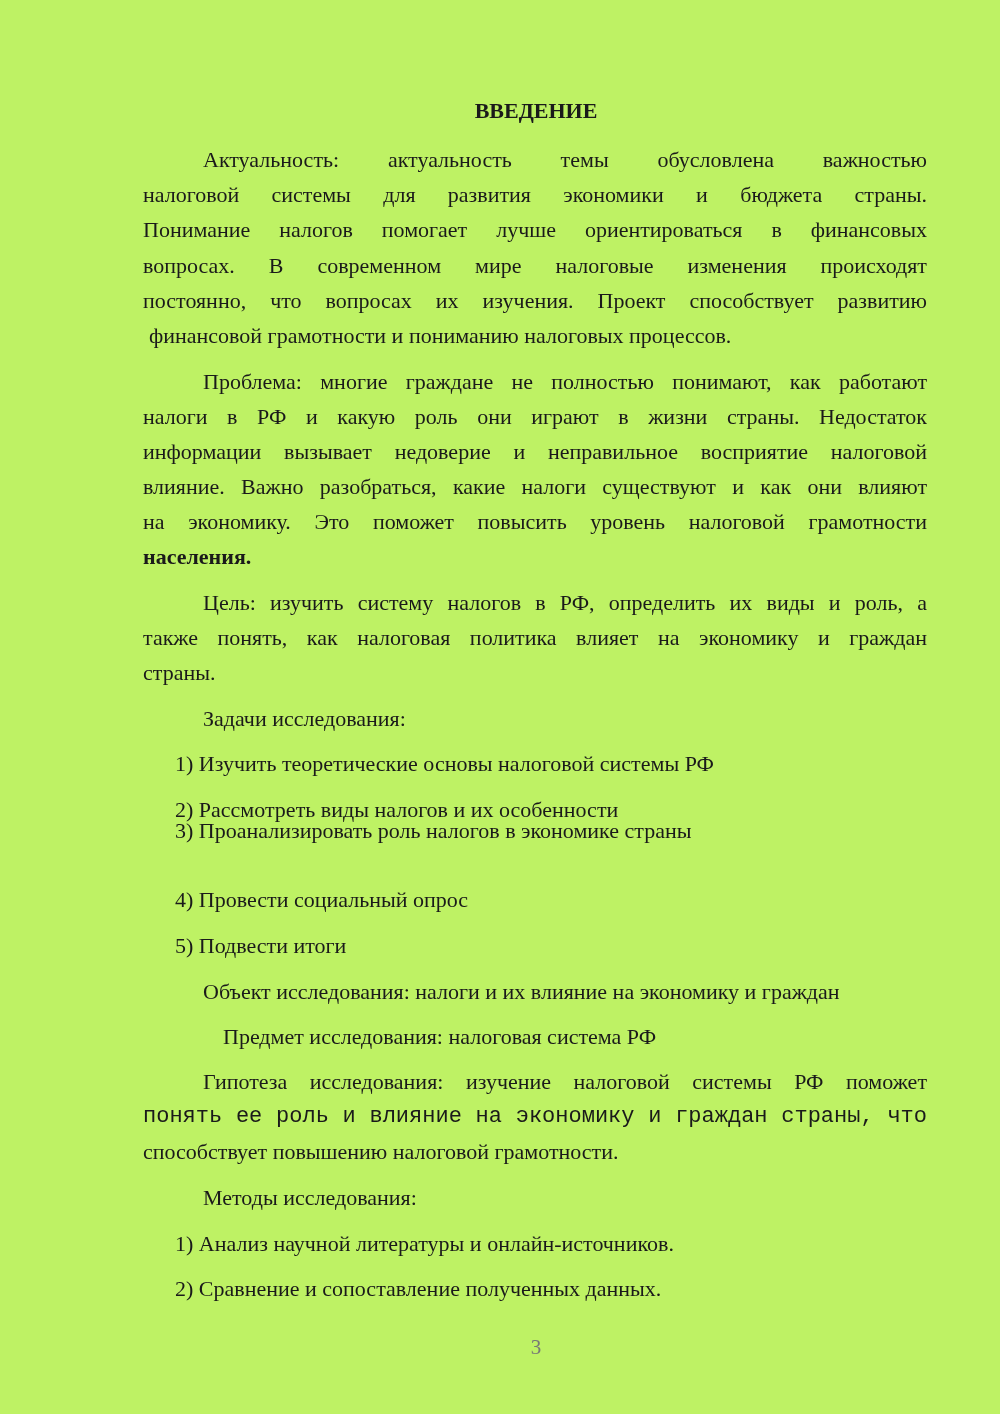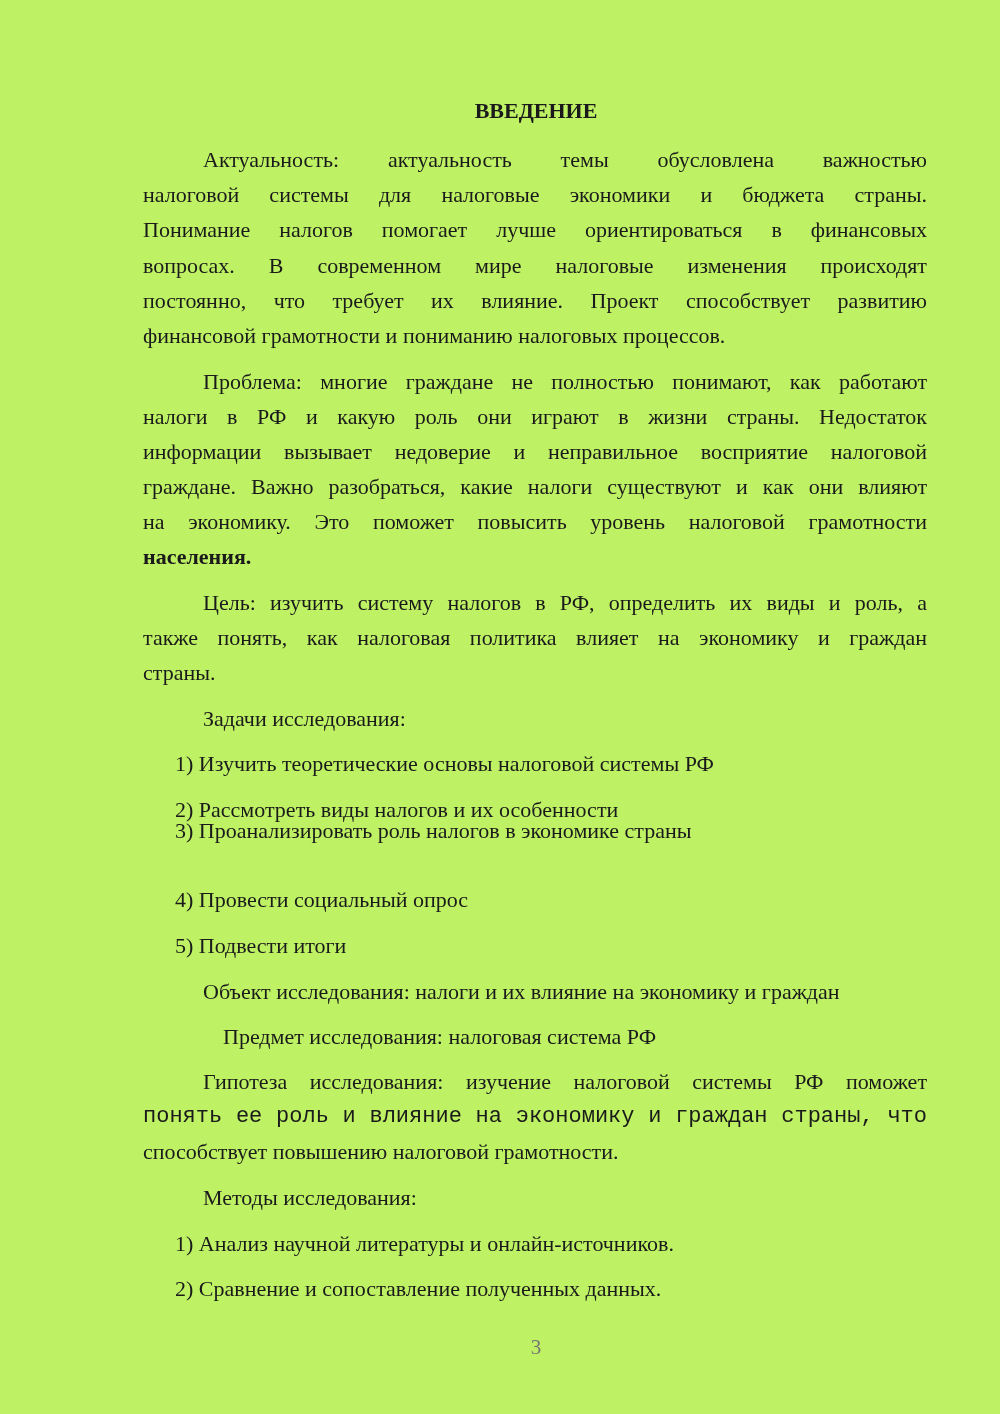--- a/index.html
+++ b/index.html
@@ -29,30 +29,30 @@
   }
 </style>
 </head>
 <body>
 
 <div class="page">
 
   <div class="title">ВВЕДЕНИЕ</div>
 
   <div class="justified" style="left:203px;width:724px;top:145px;">Актуальность: актуальность темы обусловлена важностью</div>
-  <div class="justified" style="top:180px;">налоговой системы для налоговые экономики и бюджета страны.</div>
+  <div class="justified" style="top:180px;">налоговой системы для развития экономики и бюджета страны.</div>
   <div class="justified" style="top:215px;">Понимание налогов помогает лучше ориентироваться в финансовых</div>
   <div class="justified" style="top:251px;">вопросах. В современном мире налоговые изменения происходят</div>
-  <div class="justified" style="top:286px;">постоянно, что требует их влияние. Проект способствует развитию</div>
-  <div class="line" style="left:143px;top:321px;">финансовой грамотности и пониманию налоговых процессов.</div>
+  <div class="justified" style="top:286px;">постоянно, что вопросах их изучения. Проект способствует развитию</div>
+  <div class="line" style="left:149px;top:321px;">финансовой грамотности и пониманию налоговых процессов.</div>
 
   <div class="justified" style="left:203px;width:724px;top:367px;">Проблема: многие граждане не полностью понимают, как работают</div>
   <div class="justified" style="top:402px;">налоги в РФ и какую роль они играют в жизни страны. Недостаток</div>
   <div class="justified" style="top:437px;">информации вызывает недоверие и неправильное восприятие налоговой</div>
-  <div class="justified" style="top:472px;">граждане. Важно разобраться, какие налоги существуют и как они влияют</div>
+  <div class="justified" style="top:472px;">влияние. Важно разобраться, какие налоги существуют и как они влияют</div>
   <div class="justified" style="top:507px;">на экономику. Это поможет повысить уровень налоговой грамотности</div>
   <div class="line" style="left:143px;top:542px;font-weight:bold;">населения.</div>
 
   <div class="justified" style="left:203px;width:724px;top:588px;">Цель: изучить систему налогов в РФ, определить их виды и роль, а</div>
   <div class="justified" style="top:623px;">также понять, как налоговая политика влияет на экономику и граждан</div>
   <div class="line" style="left:143px;top:658px;">страны.</div>
 
   <div class="line" style="top:704px;">Задачи исследования:</div>
   <div class="list-line" style="top:749px;">1) Изучить теоретические основы налоговой системы РФ</div>
   <div class="list-line" style="top:795px;">2) Рассмотреть виды налогов и их особенности</div>

